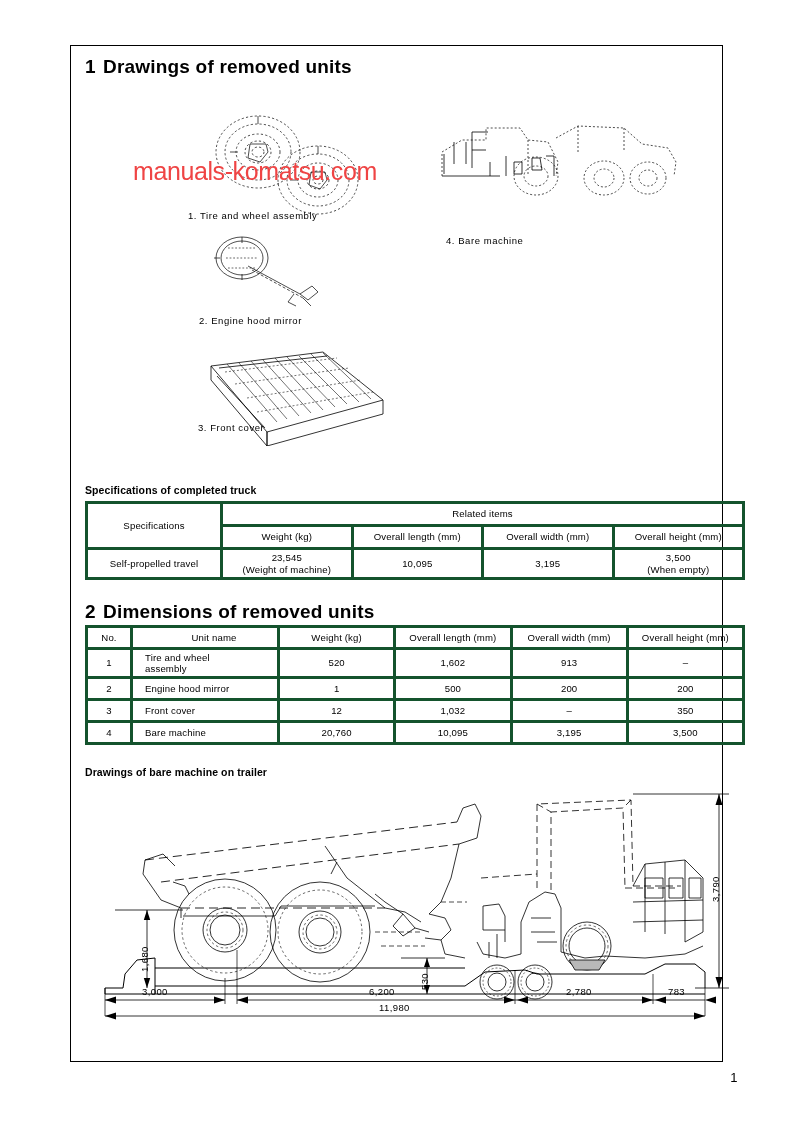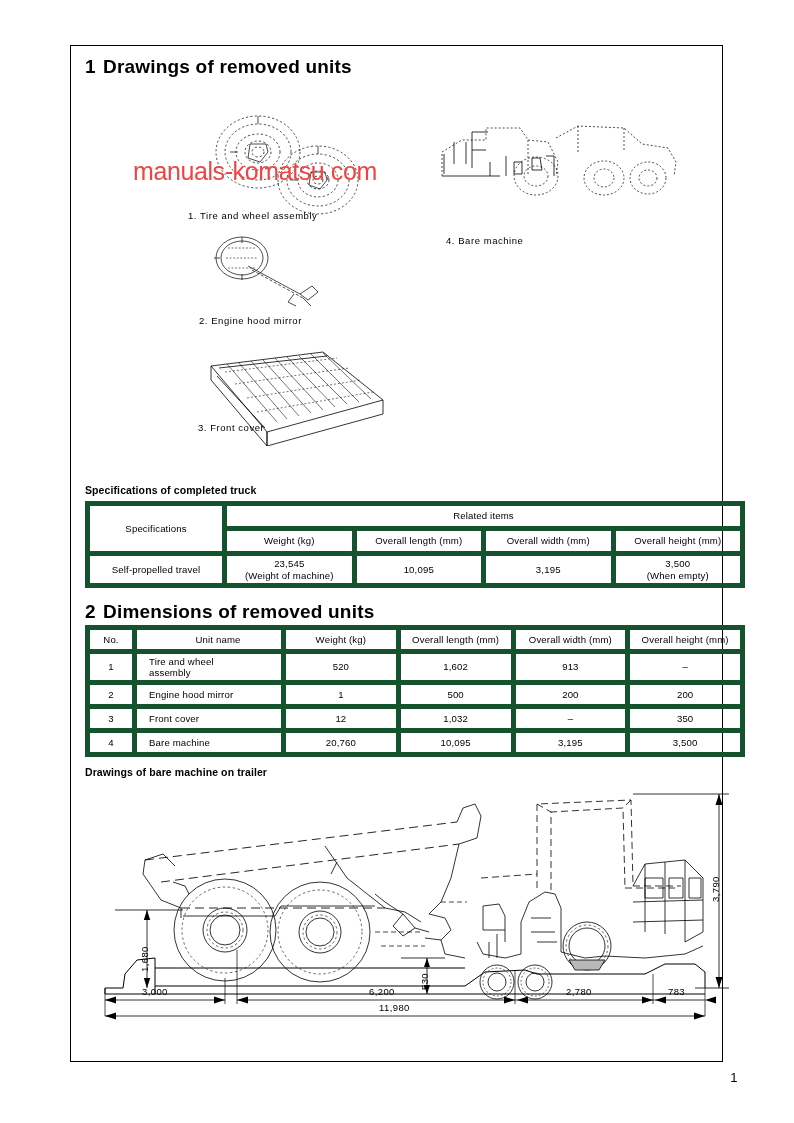--- a/index.html
+++ b/index.html
@@ -84,21 +84,21 @@
   }
 
   
   table.spec {
     position: absolute;
     border-collapse: collapse;
     font-size: 9.6px;
     table-layout: fixed;
   }
   table.spec td, table.spec th {
-    border: 5px solid #14532d;
+    border: 3px solid #14532d;
     text-align: center;
     vertical-align: middle;
     font-weight: normal;
     padding: 2px 2px;
     letter-spacing: .15px;
     line-height: 1.18;
   }
 
   
   #table-completed {

